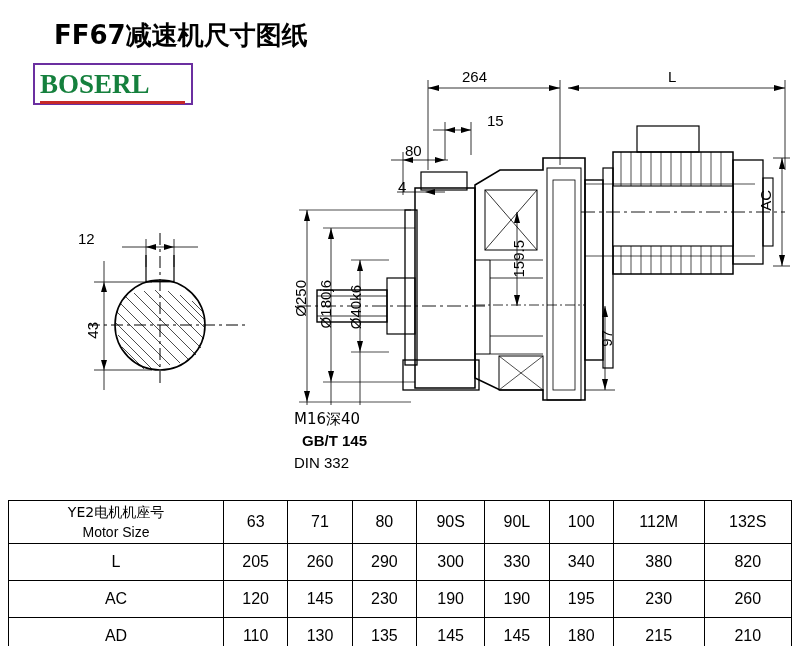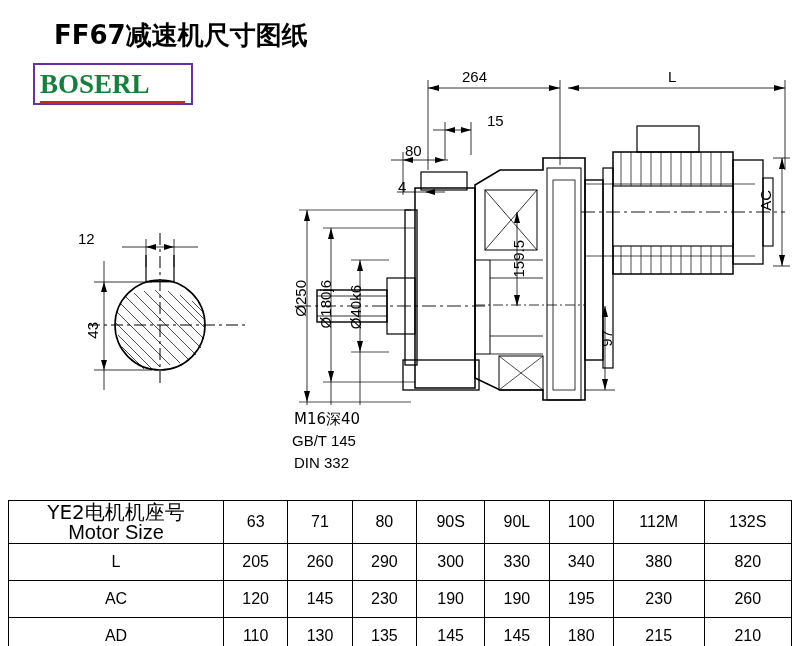--- a/index.html
+++ b/index.html
@@ -15,21 +15,21 @@
   #logo-box{left:33px;top:63px;width:160px;height:42px;border:2px solid #6b2fa0;box-sizing:border-box;}
   #logo-text{left:40px;top:69px;width:150px;font-size:27px;font-weight:bold;color:#15803d;font-family:"Liberation Serif",serif;letter-spacing:0px;}
   #logo-underline{left:40px;top:101px;width:145px;height:3px;background:#c62828;}
 
   .lbl{font-size:15px;font-family:"Liberation Sans",sans-serif;white-space:nowrap;}
   .vert{writing-mode:vertical-rl;transform:rotate(180deg);}
 
   
   #spec-table{left:8px;top:500px;width:784px;border-collapse:collapse;}
   #spec-table td{border:1px solid #000;text-align:center;font-size:16px;height:34px;font-family:"Liberation Sans",sans-serif;}
-  #spec-table td.head{font-size:20px;line-height:20px;}
+  #spec-table td.head{font-size:14px;line-height:20px;}
   #spec-table .cn{font-family:"DejaVu Sans",sans-serif;}
   #spec-table col.c0{width:215px;}
 
   svg{display:block;}
 </style>
 </head>
 <body>
 
 <div id="stage">
 
@@ -211,21 +211,21 @@
   <div class="abs lbl" style="left:405px;top:142px;">80</div>
   <div class="abs lbl" style="left:398px;top:178px;">4</div>
   <div class="abs lbl vert" style="left:757px;top:190px;">AC</div>
   <div class="abs lbl vert" style="left:510px;top:240px;">159.5</div>
   <div class="abs lbl vert" style="left:598px;top:330px;">97</div>
   <div class="abs lbl vert" style="left:292px;top:280px;">Ø250</div>
   <div class="abs lbl vert" style="left:317px;top:280px;">Ø180j6</div>
   <div class="abs lbl vert" style="left:347px;top:285px;">Ø40k6</div>
 
   <div class="abs lbl" style="left:294px;top:410px;font-family:'DejaVu Sans',sans-serif;">M16深40</div>
-  <div class="abs lbl" style="left:292px;top:432px;">GB/T 145</div>
+  <div class="abs lbl" style="left:302px;top:432px;font-weight:bold;">GB/T 145</div>
   <div class="abs lbl" style="left:294px;top:454px;">DIN 332</div>
 
   <table class="abs" id="spec-table">
     <colgroup>
       <col class="c0">
         <col>
         <col>
         <col>
         <col>
         <col>

